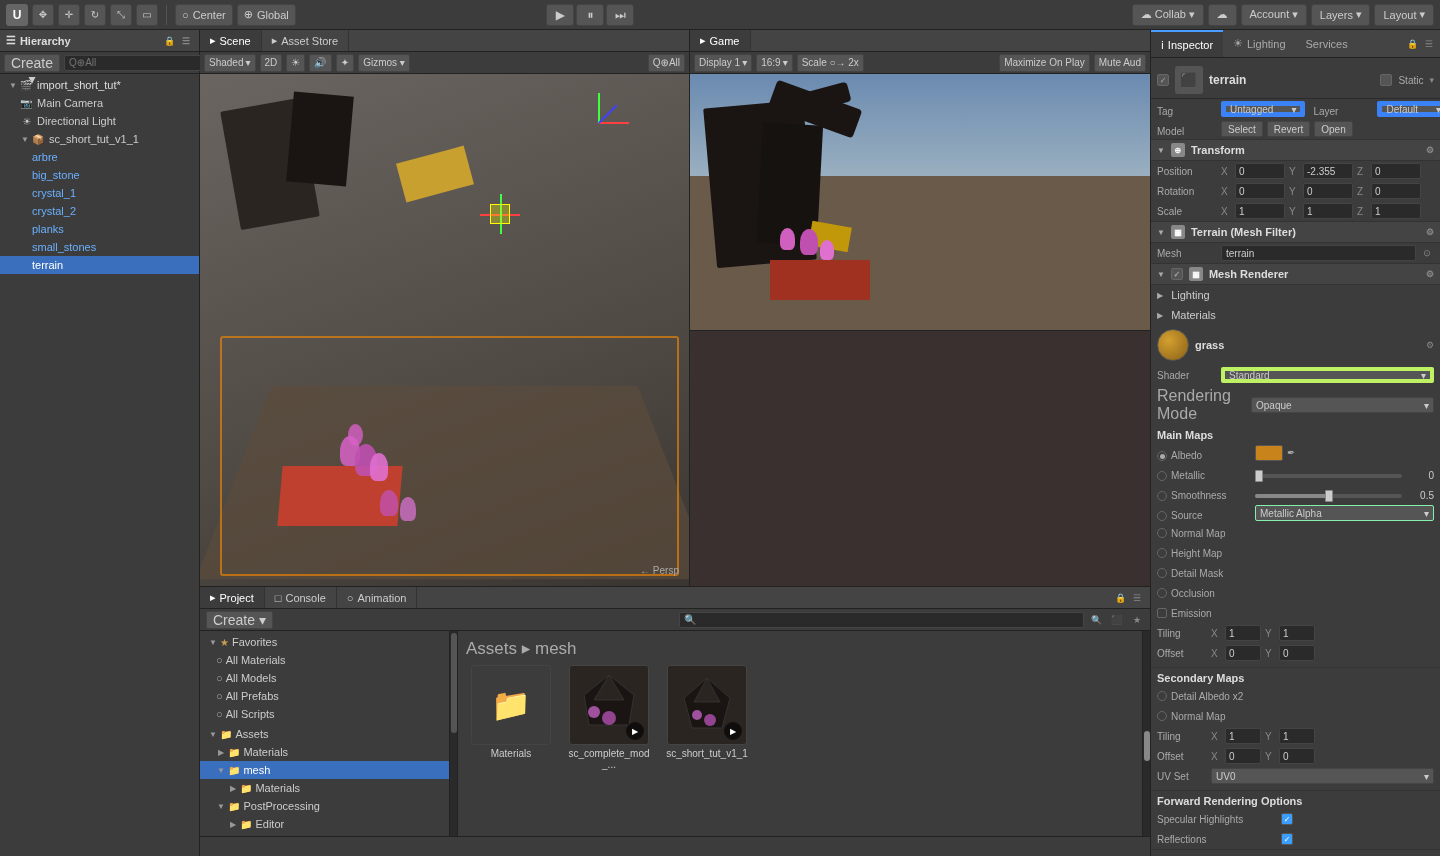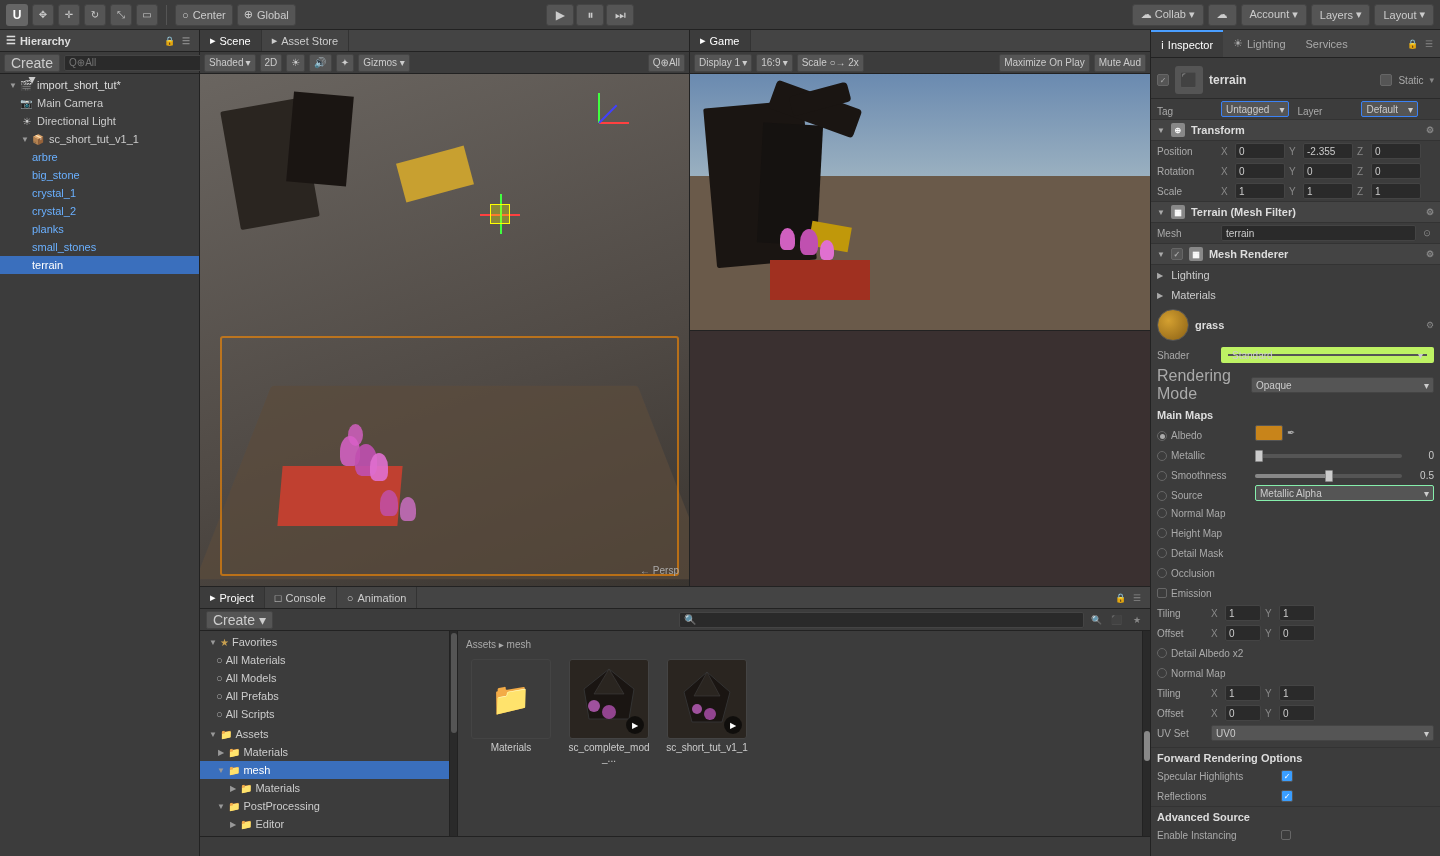--- a/index.html
+++ b/index.html
@@ -271,22 +271,22 @@
     .tree-indent-2 { padding-left: 28px; }
     .tree-arrow {
       width: 10px; display: inline-flex; align-items: center; justify-content: center;
       font-size: 8px; color: #999; margin-right: 2px;
     }
     .folder-icon { color: #c8a050; margin-right: 3px; font-size: 10px; }
     .project-main {
       flex: 1; overflow: auto; padding: 8px;
     }
     .project-breadcrumb {
-      height: 20px; display: flex; align-items: flex-start;
-      font-size: 10px; color: #aaa; 
+      height: 20px; display: flex; align-items: flex-end;
+      font-size: 17px; color: #aaa; margin-bottom: 6px;
     }
     .asset-grid {
       display: flex; flex-wrap: wrap; gap: 8px;
     }
     .asset-item {
       width: 90px; display: flex; flex-direction: column; align-items: center;
       cursor: pointer;
     }
     .asset-thumb {
       width: 80px; height: 80px;
@@ -389,23 +389,23 @@
       width: 14px; height: 14px;
       background: #888; border-radius: 2px;
       display: flex; align-items: center; justify-content: center;
       font-size: 8px; color: #fff; margin-right: 2px;
     }
     .insp-tag-row {
       display: flex; align-items: flex-end; padding: 2px 6px; gap: 4px;
     }
     .insp-dropdown {
       height: 16px; padding: 0 4px;
-      background: #555; border: 1px solid #3b82f6; border-radius: 2px;
+      background: #555; border: 5px solid #3b82f6; border-radius: 2px;
       color: #ccc; font-size: 10px; display: flex; align-items: center;
-      gap: 10px; cursor: pointer;
+      gap: 18px; cursor: pointer;
     }
     .insp-btn {
       height: 16px; padding: 0 6px;
       background: #555; border: 1px solid #444; border-radius: 2px;
       color: #ccc; font-size: 10px; cursor: pointer;
     }
     .mesh-field {
       flex: 1; height: 16px;
       background: #2a2a2a; border: 1px solid #444; border-radius: 2px;
       color: #ccc; font-size: 10px; padding: 0 4px;
@@ -424,21 +424,21 @@
       font-size: 11px; color: #ddd; font-weight: bold;
     }
     .shader-row {
       display: flex; align-items: center; padding: 2px 6px; gap: 4px;
     }
     .shader-label {
       width: 60px; font-size: 10px; color: #aaa;
     }
     .shader-dropdown {
       flex: 1; height: 16px;
-      background: #555; border: 7px solid #bef264; border-radius: 2px;
+      background: #555; border: 4px solid #bef264; border-radius: 2px;
       color: #ccc; font-size: 10px; padding: 0 4px;
       display: flex; align-items: center; justify-content: space-between;
       cursor: pointer;
     }
     .render-mode-row {
       display: flex; align-items: center; padding: 2px 6px; gap: 4px;
     }
     .render-label {
       width: 90px; font-size: 16px; color: #aaa;
     }
@@ -1018,20 +1018,26 @@
           <span>Untagged</span>
           <span>▾</span>
         </div>
         <span class="insp-label" style="margin-left:4px">Layer</span>
         <div class="insp-dropdown">
           <span>Default</span>
           <span>▾</span>
         </div>
       </div>
 
+      <div class="insp-tag-row">
+        <span class="insp-label">Model</span>
+        <button class="insp-btn">Select</button>
+        <button class="insp-btn">Revert</button>
+        <button class="insp-btn">Open</button>
+      </div>
 
       <div class="section-header">
         <span class="section-arrow">▼</span>
         <div class="section-icon">⊕</div>
         <span>Transform</span>
         <div class="component-header-btns">
           <span class="comp-gear">⚙</span>
         </div>
       </div>
 
@@ -1213,20 +1219,23 @@
       </div>
 
       <div class="tiling-row">
         <span class="tiling-label">Offset</span>
         <span class="xyz-label">X</span>
         <input class="insp-field" style="width: 36px;" value="0">
         <span class="xyz-label">Y</span>
         <input class="insp-field" style="width: 36px;" value="0">
       </div>
 
+      <div class="secondary-maps-header">
+        <span>Secondary Maps</span>
+      </div>
 
       <div class="map-checkbox-row">
         <div class="map-radio"></div>
         <span class="map-label">Detail Albedo x2</span>
       </div>
 
       <div class="map-checkbox-row">
         <div class="map-radio"></div>
         <span class="map-label">Normal Map</span>
       </div>

